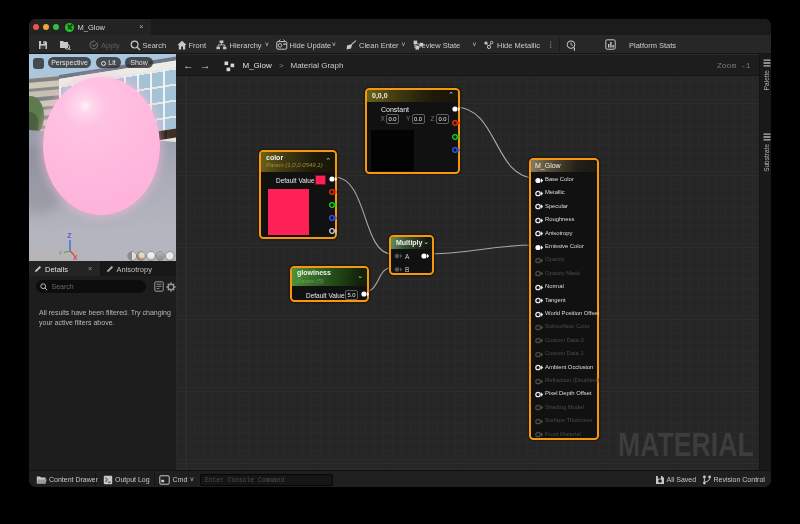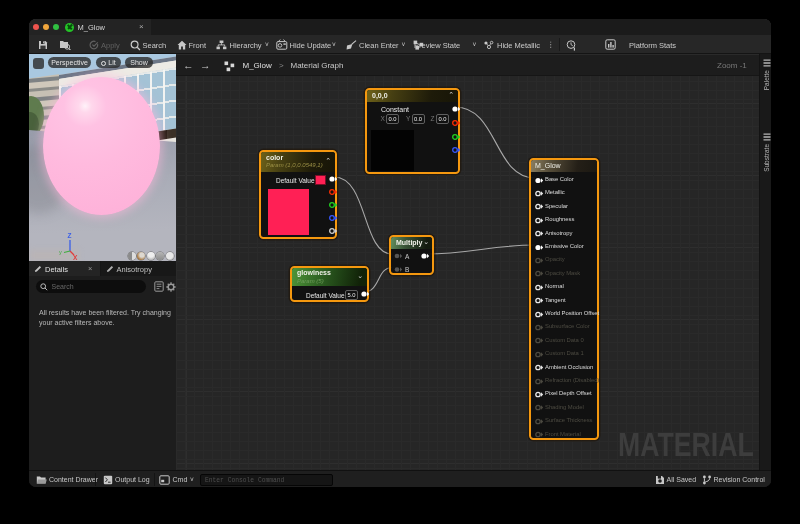--- a/index.html
+++ b/index.html
@@ -227,21 +227,21 @@
       <span class="tx" style="left:7px;top:4px;font-size:10.5px;color:#cfcfcf;">←</span>
       <span class="tx" style="left:24px;top:4px;font-size:10.5px;color:#cfcfcf;">→</span>
       <svg class="abs" style="left:48px;top:5.5px;" width="11" height="11" viewBox="0 0 11 11">
           <rect x="0.5" y="0.5" width="3.6" height="3.6" fill="#d8d8d8"></rect>
           <rect x="6.6" y="2.6" width="3.6" height="3.6" fill="#d8d8d8"></rect>
           <rect x="2.6" y="6.6" width="3.6" height="3.6" fill="#d8d8d8"></rect>
         </svg>
       <span class="tx" style="left:66.5px;top:6px;font-size:8px;color:#e0e0e0;">M_Glow</span>
       <span class="tx" style="left:103px;top:6px;font-size:8px;color:#888;">&gt;</span>
       <span class="tx" style="left:114.5px;top:6px;font-size:8px;color:#cacaca;">Material Graph</span>
-      <span class="tx" style="left:541px;top:6px;font-size:8px;color:#787878;">Zoom -1</span>
+      <span class="tx" style="left:541px;top:6px;font-size:8px;color:#787878;font-family:Liberation Mono, monospace;">Zoom -1</span>
     </div>
 
     <div class="tx" style="left:442px;top:372.5px;font-size:32.5px;font-weight:bold;color:#3d3d3d;letter-spacing:0px;transform:scaleX(0.82);transform-origin:0 0;">MATERIAL</div>
 
     <svg class="abs" style="left:0;top:0;" width="584" height="416" viewBox="0 0 584 416">
       <path d="M 279 53 C 322 53, 318 124, 359 124" stroke="#a8a8a8" stroke-width="1.1" fill="none"></path>
       <path d="M 158 123 C 192 123, 186 200, 216 200" stroke="#a8a8a8" stroke-width="1.1" fill="none"></path>
       <path d="M 188 238 C 204 238, 201 213.5, 216 213.5" stroke="#a8a8a8" stroke-width="1.1" fill="none"></path>
       <path d="M 250 200 C 292 200, 318 191, 359 191" stroke="#a8a8a8" stroke-width="1.1" fill="none"></path>
     </svg>

